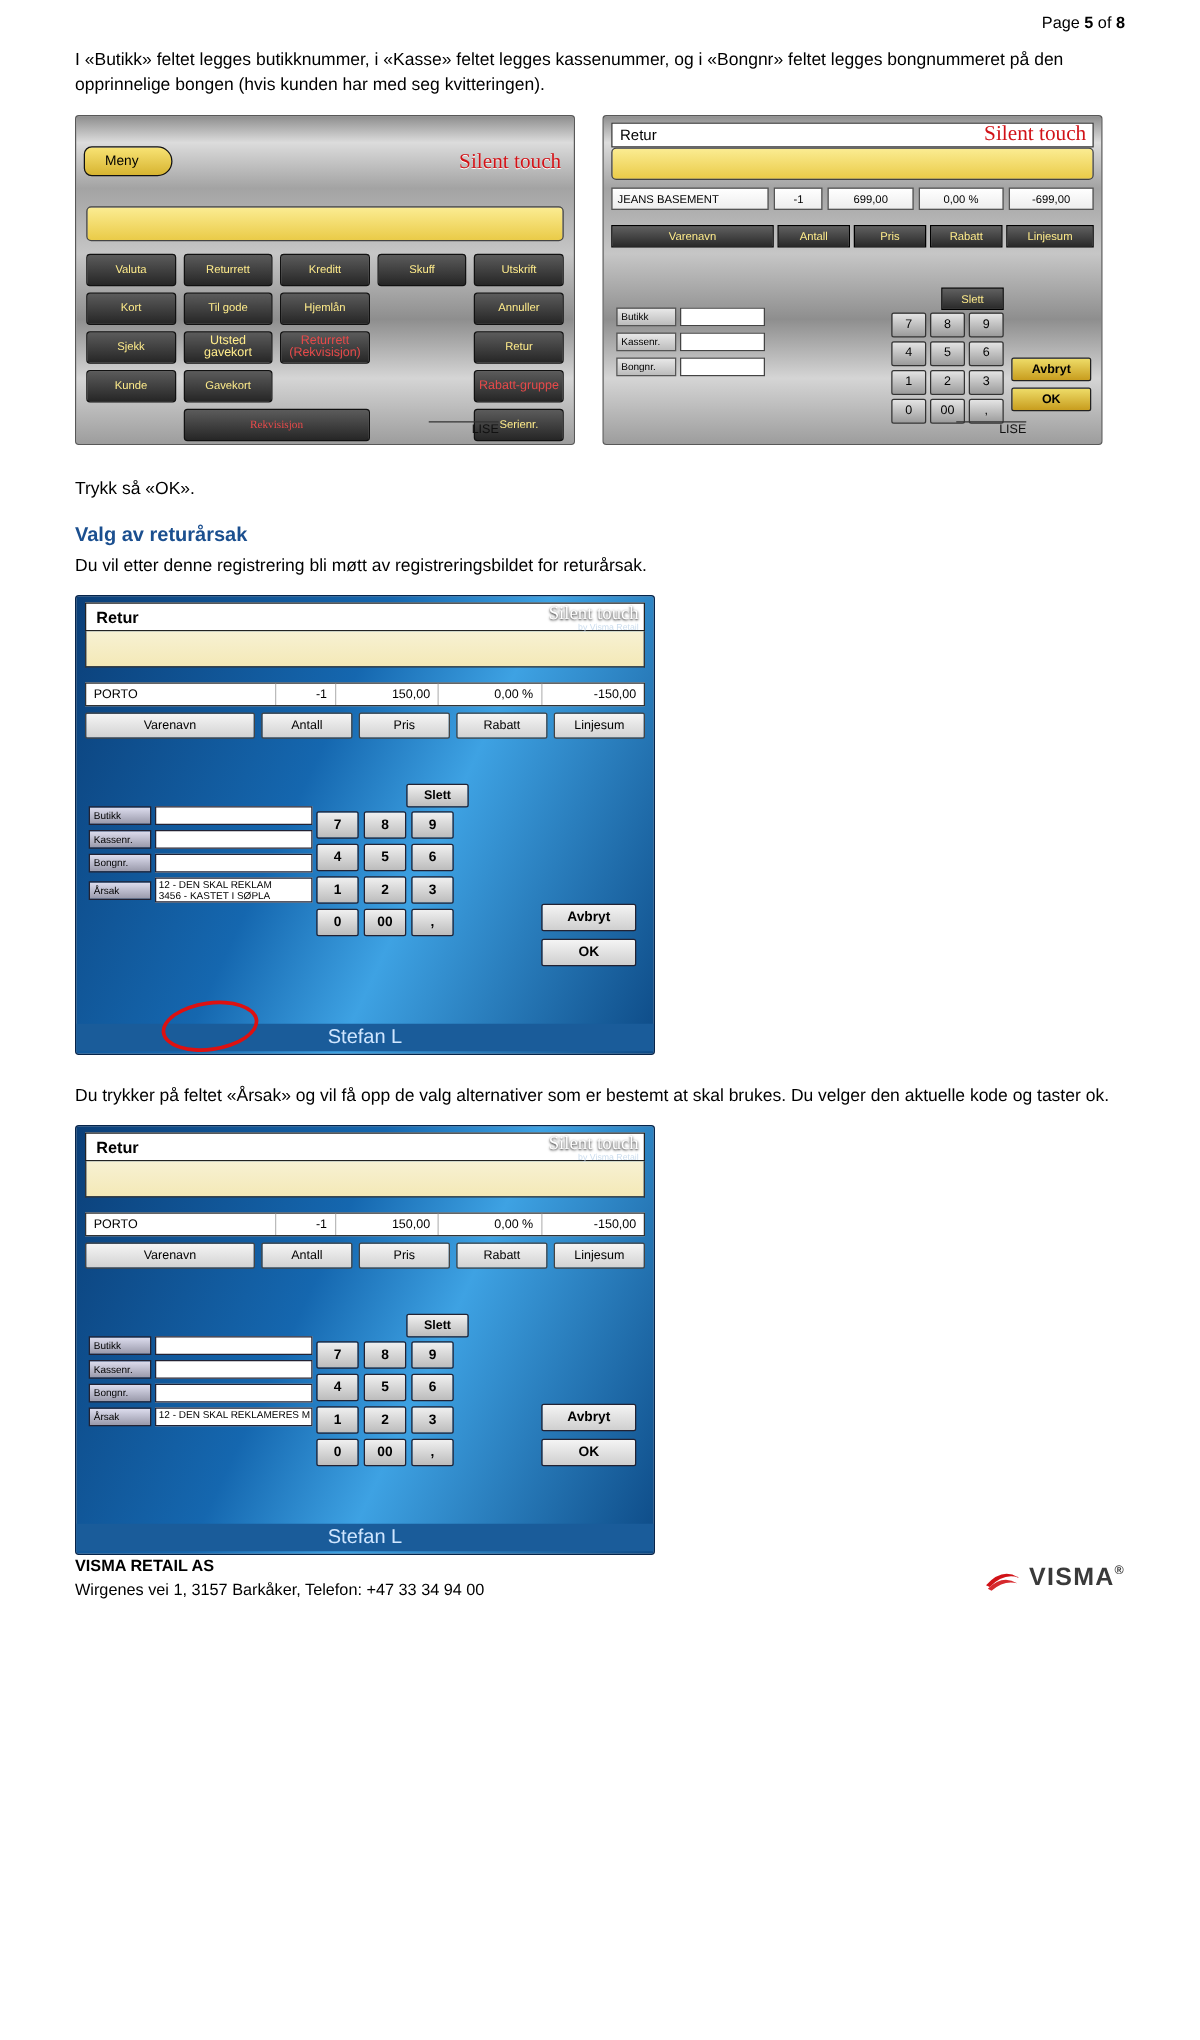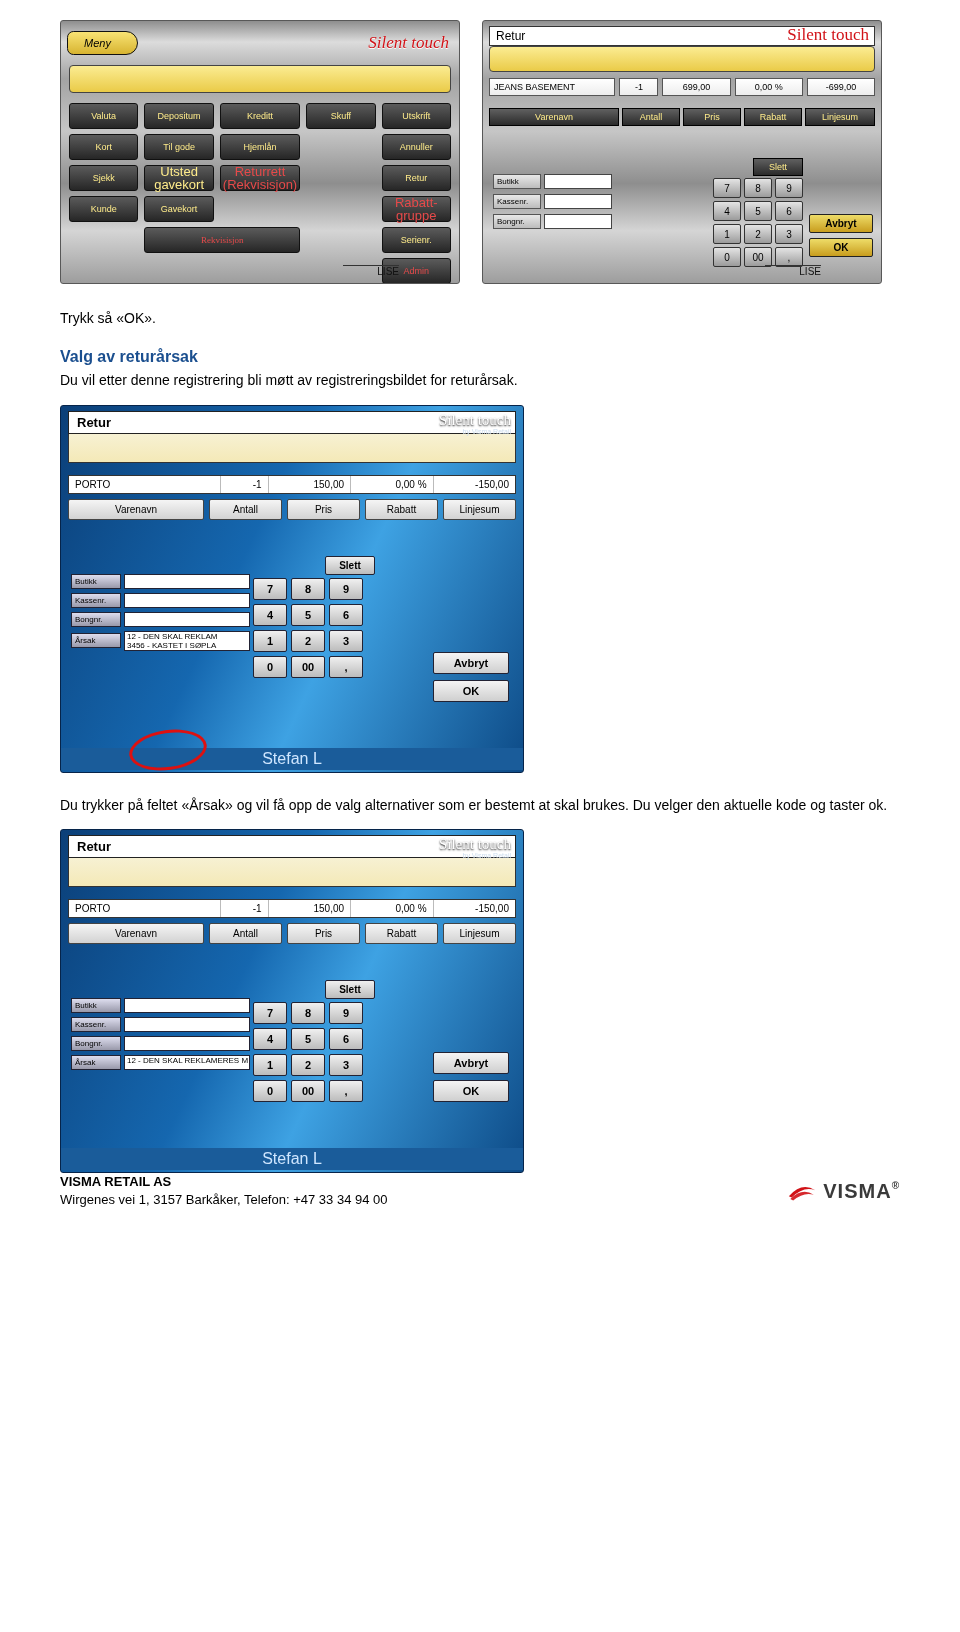--- a/index.html
+++ b/index.html
@@ -8,33 +8,33 @@
   .pagenum .b { font-weight:bold; }
   p { margin:0 0 14px 0; line-height:1.45; }
   h3 { color:#1b4f8f; font-size:16px; font-weight:bold; margin:20px 0 4px 0; }
   .screens-row { display:flex; gap:22px; margin:10px 0 24px 0; }
   .panel { border:1.5px solid #585858; border-radius:3px; overflow:hidden; }
 
   
   .grey-panel { width:398px; height:262px;
     background:linear-gradient(180deg,#8e8e8e 0,#dcdcdc 8%,#a3a3a3 22%,#c6c6c6 42%,#8e8e8e 62%,#d5d5d5 80%,#9d9d9d 100%);
     position:relative; }
-  .grey-top { display:flex; align-items:center; height:40px; padding:2px 6px;font-style:italic; }
+  .grey-top { display:flex; align-items:center; height:40px; padding:16px 6px; }
   .meny-pill{ background:linear-gradient(#f8e374,#d7b431); color:#000; font-size:11px;
     padding:5px 26px 5px 16px; border-radius:14px 14px 14px 14px; border:1px solid #111;
     border-top-right-radius:26px; border-bottom-right-radius:26px; }
   .logo { font-family:'Brush Script MT',cursive; color:#d11217; font-size:17px; margin-left:auto; margin-right:4px; text-shadow:0 1px 0 #fff; }
   .yellow-bar { margin:0 8px; height:26px; background:linear-gradient(#fbec92,#eacb48);
     border:1px solid #444; border-radius:4px; }
   .btn-grid { padding:10px 8px; display:grid; grid-template-columns:repeat(5,1fr); gap:5px 6px; }
   .dark-btn { background:linear-gradient(#5b5b5b,#262626); color:#ffec8b; font-size:9px; height:24px;
     line-height:1; border:1px solid #111; border-radius:3px; display:flex; align-items:center; justify-content:center;
     padding:0 2px; text-align:center; }
   .dark-btn.red { color:#e64a4a; }
-  .dark-btn.small { font-size:13px; }
+  .dark-btn.small { font-size:10px; }
   .dark-btn.wide2 { grid-column:span 2;font-family:Liberation Serif, serif; }
   .grey-footer { position:absolute; bottom:6px; right:60px; font-size:10px; color:#111;
     border-top:1px solid #333; width:56px; text-align:right; }
 
   
   .grey2 { width:398px; height:262px;
     background:linear-gradient(180deg,#8e8e8e 0,#dcdcdc 8%,#a3a3a3 22%,#c6c6c6 42%,#8e8e8e 62%,#d5d5d5 80%,#9d9d9d 100%);
     position:relative; }
   .retur-box { background:#fff; margin:5px 6px 0 6px; border:1px solid #333; padding:2px 6px; font-size:12px; }
   .line-row { display:flex; gap:4px; margin:6px 6px 0 6px; }
@@ -93,33 +93,40 @@
   .visma-logo { margin-left:auto; display:flex; align-items:center; gap:6px; }
   .visma-swirl{ width:30px; height:22px; }
   .visma-txt{ font-weight:900; font-size:20px; letter-spacing:1px; color:#3a3a3a; }
   .visma-r{ font-size:10px; vertical-align:top; }
 </style>
 </head>
 <body>
 
 <div class="page">
 
-
+  <div class="pagenum">
+    <span>Page</span>
+    <span class="b">5</span>
+    <span>of</span>
+    <span class="b">8</span>
+  </div>
+
+  <p>I «Butikk» feltet legges butikknummer, i «Kasse» feltet legges kassenummer, og i «Bongnr» feltet legges bongnummeret på den opprinnelige bongen (hvis kunden har med seg kvitteringen).</p>
 
   <div class="screens-row">
 
     <div class="panel grey-panel">
       <div class="grey-top">
         <span class="meny-pill">Meny</span>
         <span class="logo">Silent touch</span>
       </div>
       <div class="yellow-bar"></div>
       <div class="btn-grid">
         <div class="dark-btn">Valuta</div>
-        <div class="dark-btn">Depositum</div>
+        <div class="dark-btn">Returrett</div>
         <div class="dark-btn">Kreditt</div>
         <div class="dark-btn">Skuff</div>
         <div class="dark-btn">Utskrift</div>
 
         <div class="dark-btn">Kort</div>
         <div class="dark-btn">Til gode</div>
         <div class="dark-btn">Hjemlån</div>
         <div></div>
         <div class="dark-btn">Annuller</div>
 

